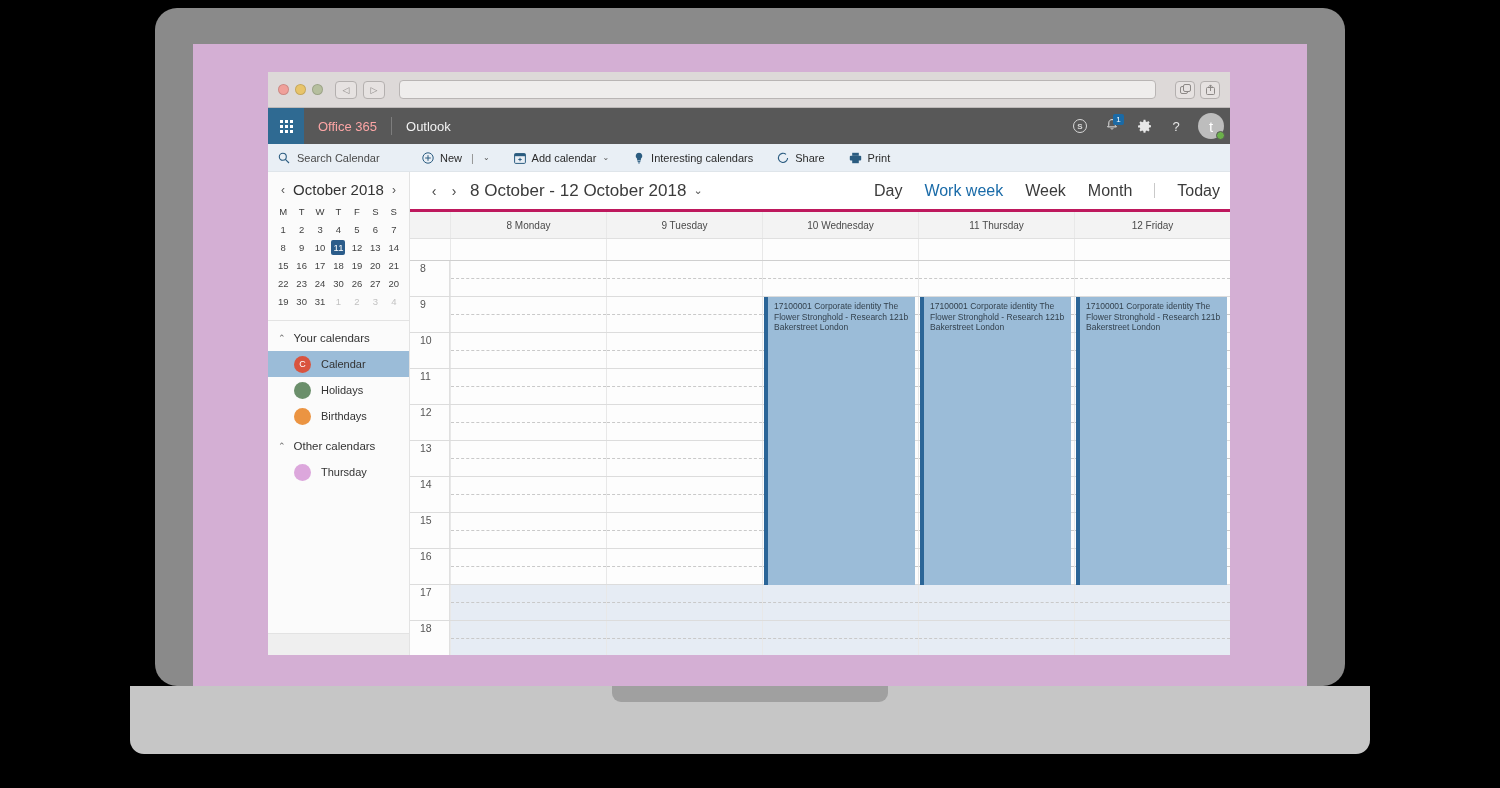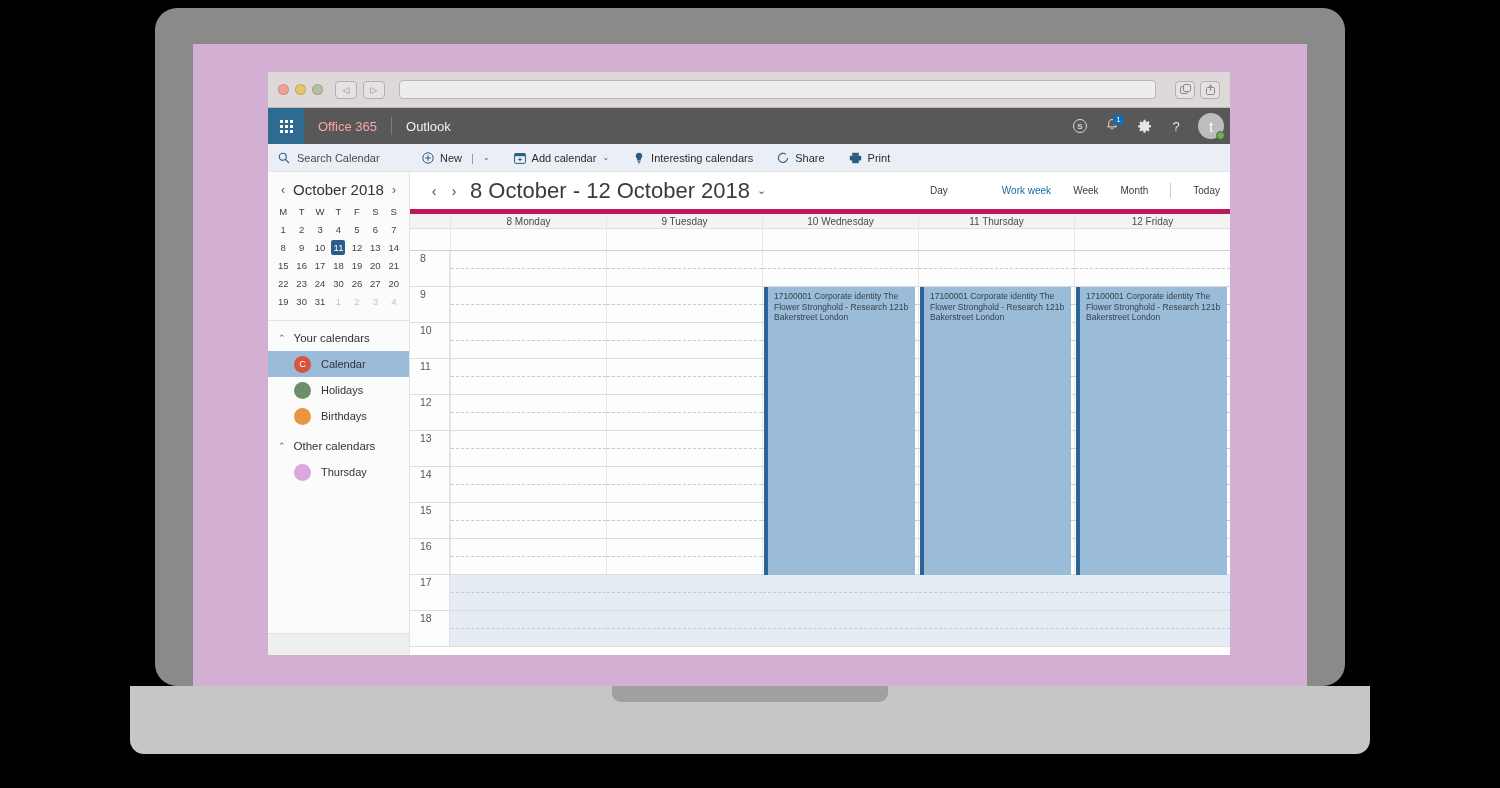--- a/index.html
+++ b/index.html
@@ -171,30 +171,30 @@
   .left-spacer { flex: 1; }
   .left-foot { height: 22px; background: #efefef; border-top: 1px solid #e3e3e3; }
 
   
   .rightpane { flex: 1; display: flex; flex-direction: column; background: #fff; }
   .cal-toolbar {
     height: 37px; display: flex; align-items: center; padding: 0 10px 0 14px;
     background: #fff;
   }
   .tb-arrow { font-size: 14px; color: #444; width: 20px; text-align: center; }
-  .range-title { font-size: 22px; color: #3b3b3b; margin-left: 6px; font-weight: 400; }
+  .range-title { font-size: 17px; color: #3b3b3b; margin-left: 6px; font-weight: 400; }
   .range-caret { font-size: 11px; color: #555; margin-left: 7px; }
-  .views { margin-left: auto; display: flex; align-items: center; gap: 22px; font-size: 10px; color: #3b3b3b; }
-  .views .sel { color: #1a6ba8; margin-left: 32px; }
+  .views { margin-left: auto; display: flex; align-items: center; gap: 22px; font-size: 16px; color: #3b3b3b; }
+  .views .sel { color: #1a6ba8; }
   .vsep { width: 1px; height: 15px; background: #c9c9c9; }
 
   
   .daynames {
-    display: flex; height: 20px; background: #f3f3f3;
-    border-top: 5px solid #be185d; border-bottom: 1px solid #e0e0e0; text-align: right;
+    display: flex; height: 30px; background: #f3f3f3;
+    border-top: 3px solid #be185d; border-bottom: 1px solid #e0e0e0; text-align: right;
   }
   .gutter-w { width: 40px; flex: none; }
   .dayname {
     flex: 1; font-size: 10px; color: #4a4a4a;
     display: flex; align-items: center; justify-content: center;
     border-left: 1px solid #e8e8e8;
   }
   .allday {
     display: flex; height: 22px; border-bottom: 1px solid #cfcfcf; background: #fdfdfd;
   }

